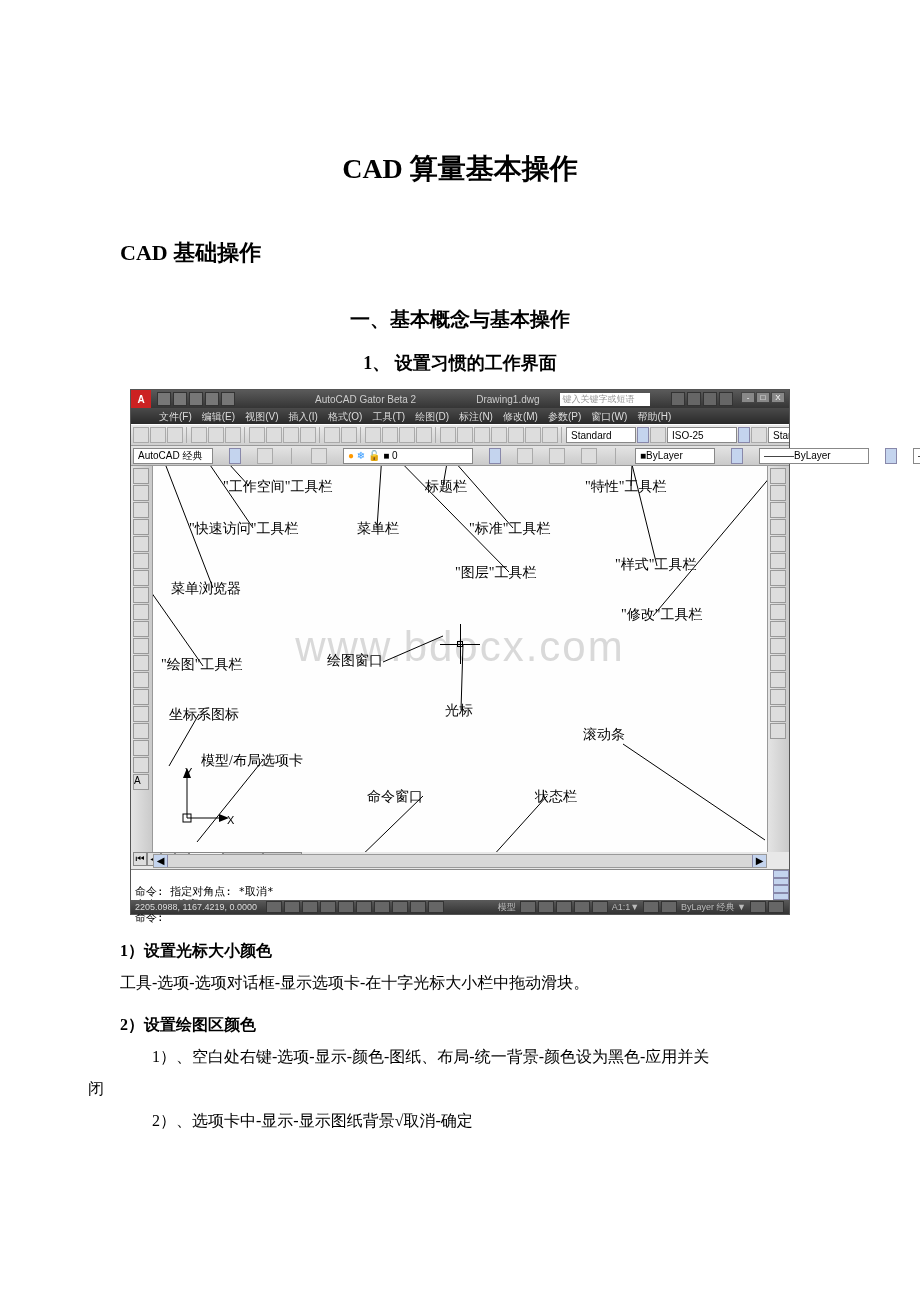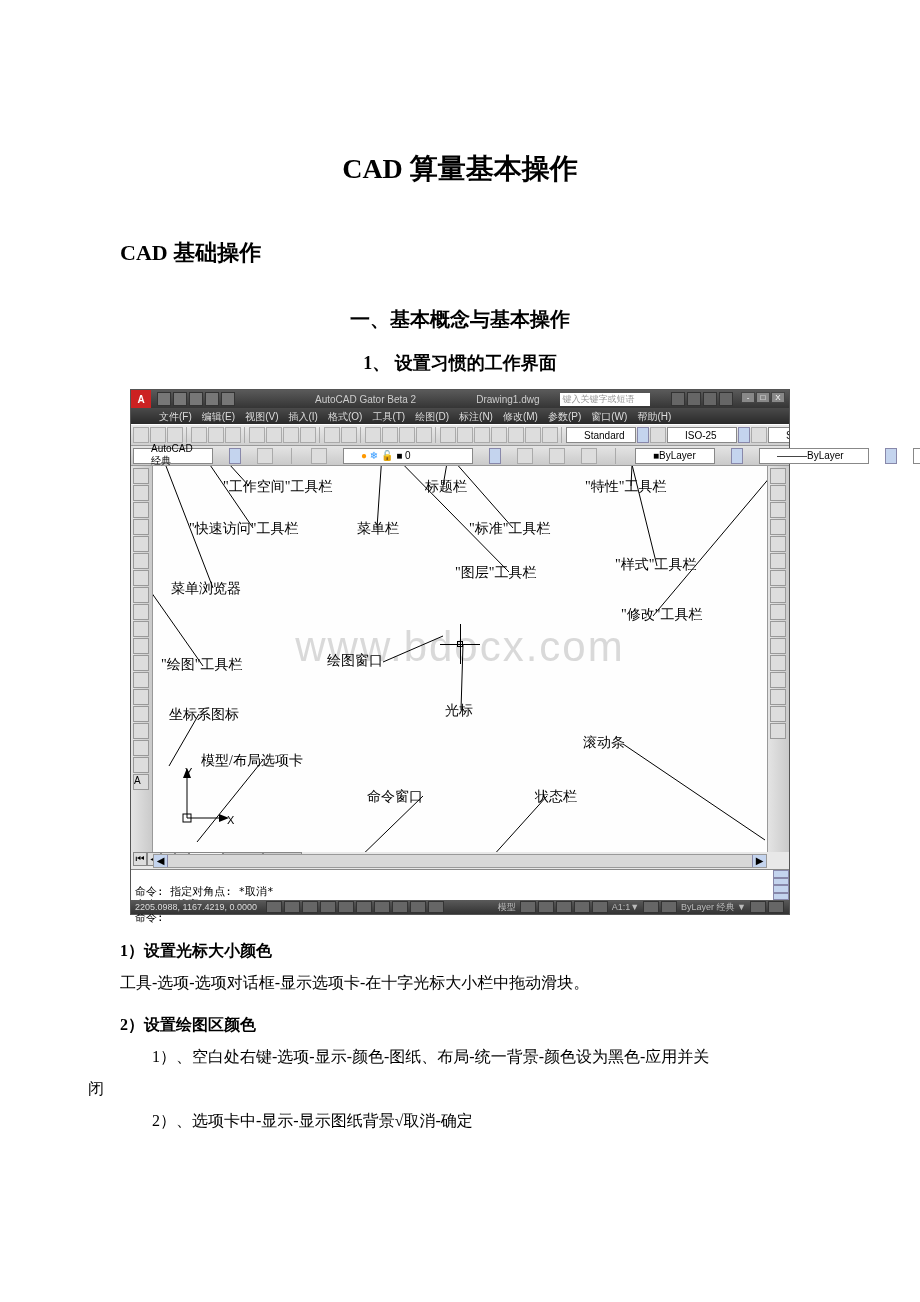--- a/index.html
+++ b/index.html
@@ -83,21 +83,21 @@
   .cad-toolbar-row {
     height: 22px; background: linear-gradient(#eaeaea,#d0d0d0);
     border-top:1px solid #fff; border-bottom:1px solid #999;
     display:flex; align-items:center; gap:1px; padding:0 2px;
     overflow:hidden;
   }
   .tb-btn { width:16px;height:16px;background:#ddd;border:1px solid #aaa; flex-shrink:0; }
   .tb-sep { width:2px;height:16px;border-left:1px solid #aaa;margin:0 2px;flex-shrink:0; }
   .tb-combo {
     height:16px;background:#fff;border:1px solid #888;font-size:10px;
-    display:flex;align-items:center;padding:0 17px;flex-shrink:0;
+    display:flex;align-items:center;padding:0 4px;flex-shrink:0;
   }
   .tb-dropdown-arrow { width:12px;height:16px;background:#c4d4ee;border:1px solid #88a;flex-shrink:0; }
 
   
   .cad-workspace-row {
     height:20px; background:linear-gradient(#e4e4e4,#cacaca);
     border-bottom:1px solid #999;display:flex;align-items:center;gap:16px;padding:0 2px;
     font-size:10px;
   }
 
@@ -383,21 +383,21 @@
     <div class="annot" style="left:204px;top:54px;">菜单栏</div>
     <div class="annot" style="left:316px;top:54px;">"标准"工具栏</div>
     <div class="annot" style="left:302px;top:98px;">"图层"工具栏</div>
     <div class="annot" style="left:462px;top:90px;">"样式"工具栏</div>
     <div class="annot" style="left:18px;top:114px;">菜单浏览器</div>
     <div class="annot" style="left:468px;top:140px;">"修改"工具栏</div>
     <div class="annot" style="left:8px;top:190px;">"绘图"工具栏</div>
     <div class="annot" style="left:174px;top:186px;">绘图窗口</div>
     <div class="annot" style="left:292px;top:236px;">光标</div>
     <div class="annot" style="left:16px;top:240px;">坐标系图标</div>
-    <div class="annot" style="left:430px;top:268px;">滚动条</div>
+    <div class="annot" style="left:430px;top:260px;">滚动条</div>
     <div class="annot" style="left:48px;top:286px;">模型/布局选项卡</div>
     <div class="annot" style="left:214px;top:322px;">命令窗口</div>
     <div class="annot" style="left:382px;top:322px;">状态栏</div>
 
     <div class="crosshair">
       <div class="crosshair-box"></div>
     </div>
 
     <div class="ucs-icon">
       <svg width="60" height="60">

